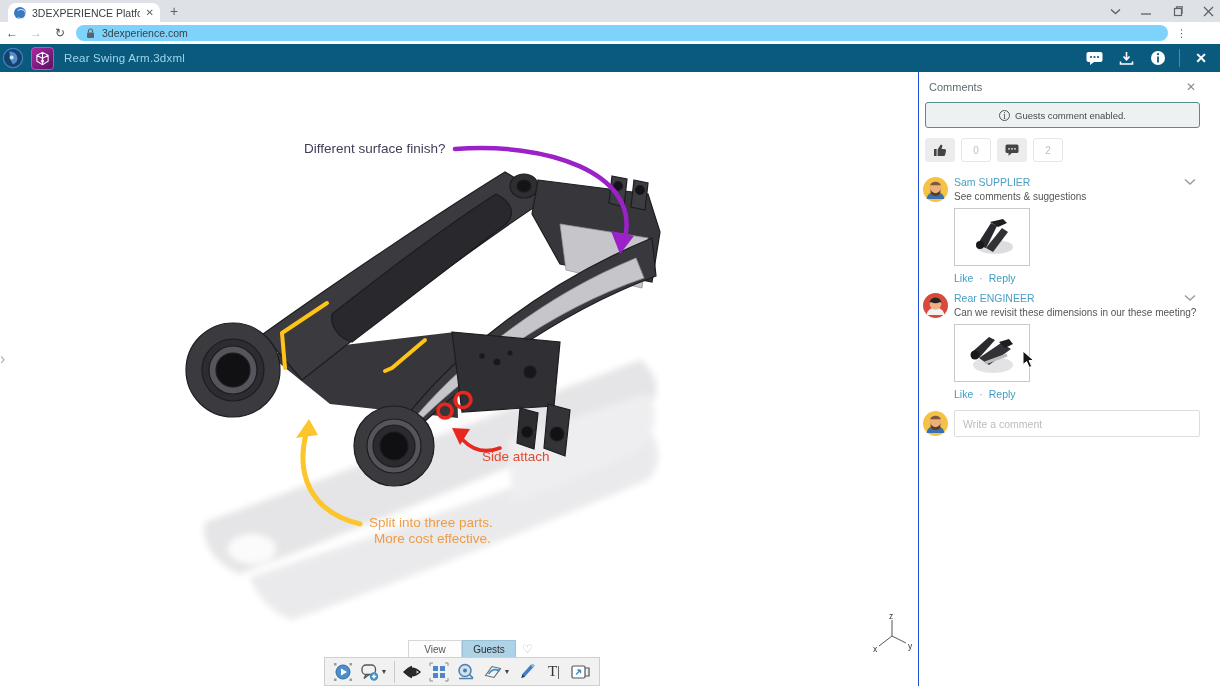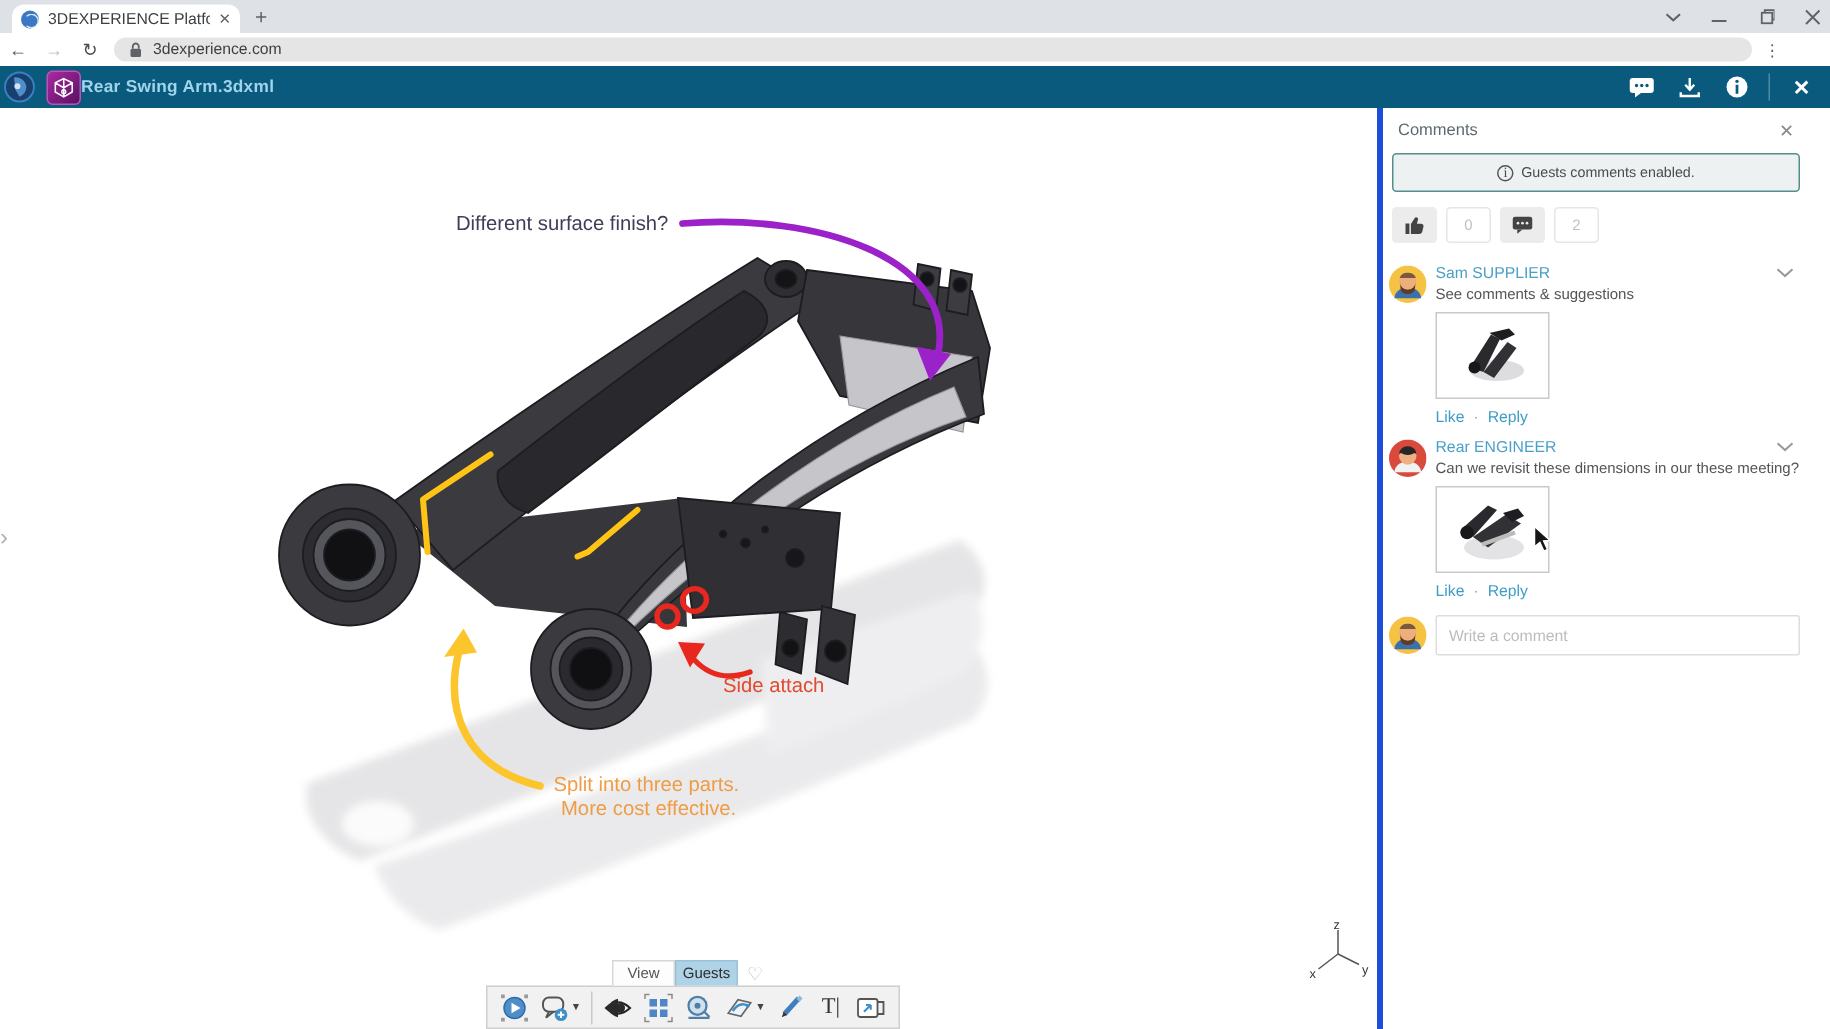--- a/index.html
+++ b/index.html
@@ -15,42 +15,42 @@
   .tab-close { font-size:10px; color:#5f6368; cursor:default; }
   .favicon { width:12px; height:12px; border-radius:50%; background:#3b78c3; position:relative; flex:0 0 12px; }
   .favicon::after{ content:""; position:absolute; left:2px; top:2px; width:8px; height:8px; border-radius:50%;
                    border:1px solid rgba(255,255,255,.8); border-left-color:transparent; }
   .newtab { position:absolute; left:170px; top:3px; font-size:14px; color:#5f6368; }
   .winctl { position:absolute; top:0; height:22px; display:flex; align-items:center; right:6px; gap:20px; color:#5f6368; }
   .winctl svg { display:block; }
   .urlrow { position:absolute; left:0; top:22px; width:1220px; height:22px; background:#fff; display:flex; align-items:center; }
   .navbtn { width:24px; text-align:center; font-size:12px; color:#4b4f54; }
   .navbtn.disabled { color:#b9bcc0; }
-  .omnibox { margin-left:4px; width:1092px; height:16px; background:#e5e5e5; border-radius:9px;
+  .omnibox { margin-left:4px; width:1092px; height:16px; background:#7dd3fc; border-radius:9px;
              display:flex; align-items:center; padding:0 10px; gap:7px; }
   .omnibox .url { font-size:10.5px; color:#3c4043; }
   .kebab { margin-left:8px; font-size:11px; color:#5f6368; letter-spacing:0; }
 
   
   .appbar { position:absolute; left:0; top:44px; width:1220px; height:28px; background:#0a5a7e;
             display:flex; align-items:center; }
   .compass { width:22px; height:22px; margin-left:2px; }
   .apptile { width:23px; height:23px; margin-left:7px; border-radius:4px;
              background:linear-gradient(135deg,#a82aa0,#5c1062); border:1px solid #c44fbb;
              display:flex; align-items:center; justify-content:center; }
-  .doc-title { font-size:11.5px; color:#9fd4ea; letter-spacing:.2px;font-weight:bold; }
+  .doc-title { margin-left:10px; font-size:11.5px; color:#9fd4ea; letter-spacing:.2px; }
   .appbar-right { margin-left:auto; display:flex; align-items:center; gap:10px; padding-right:8px; }
   .abtn { width:22px; height:22px; display:flex; align-items:center; justify-content:center; }
   .ab-divider { width:1px; height:18px; background:#4e8aa6; }
   .ab-close { color:#fff; font-size:14px; font-weight:bold; }
 
   
   .viewer { position:absolute; left:0; top:72px; width:918px; height:614px; background:#fff; overflow:hidden; }
   .panel  { position:absolute; left:918px; top:72px; width:288px; height:614px; background:#fff;
-            border-left:4px solid #1d4ed8; }
+            border-left:1px solid #1d4ed8; }
 
   
   .panel-head { display:flex; align-items:center; padding:8px 10px 4px 10px; }
   .panel-title { font-size:11px; color:#5c6b70; }
   .panel-close { margin-left:auto; color:#8a8a8a; font-size:12px; }
   .banner { margin:4px 6px 0 6px; height:26px; background:#edf1f2; border:1px solid #548f8c; border-radius:3px;
             display:flex; align-items:center; justify-content:center; gap:5px; }
   .banner span { font-size:9.5px; color:#4a4a4a; }
   .info-glyph { width:11px; height:11px; border:1px solid #555; border-radius:50%; font-size:8px; line-height:10px;
                 text-align:center; color:#555; font-family:"Liberation Serif", serif; }
@@ -70,21 +70,21 @@
   .composer { display:flex; padding:10px 6px 0 4px; align-items:flex-start;justify-content:space-between; }
   .composer input { margin-left:6px; flex:1; height:27px; border:1px solid #ddd; border-radius:2px;
                     font-size:10.5px; color:#555; padding:0 8px; outline:none; font-family:"Liberation Sans",sans-serif; }
   .composer input::placeholder { color:#bcbcbc; }
 
   
   .edge-chevron { position:absolute; left:0px; top:278px; color:#b0b0b0; font-size:16px; }
   .axis { position:absolute; left:872px; top:540px; }
   .toolbox { position:absolute; left:324px; bottom:0; }
   .tool-tabs { display:flex; align-items:center; margin-left:84px; height:17px; }
-  .ttab { width:42px; height:17px; font-size:10px; display:flex; align-items:center; justify-content:center; }
+  .ttab { width:54px; height:17px; font-size:10px; display:flex; align-items:center; justify-content:center; }
   .ttab.view { background:#fdfdfd; border:1px solid #d7d7d7; border-bottom:none; color:#555; }
   .ttab.tools { background:#aed2e6; border:1px solid #9cc2d8; border-bottom:none; color:#2d2d2d; }
   .tab-heart { margin-left:6px; color:#b4bcc0; font-size:12px; }
   .tool-icons { display:flex; align-items:center; gap:1px; background:#f1f1f1; border:1px solid #cfcfcf;
                 height:29px; padding:0 5px; }
   .tico { width:26px; height:26px; display:flex; align-items:center; justify-content:center; }
   .tico.wide { width:33px; }
   .ti-divider { width:1px; height:22px; background:#c9c9c9; margin:0 3px; }
   .caret { font-size:7px; color:#444; margin-left:1px; }
   .tglyph { font-family:"Liberation Serif", serif; font-size:15px; color:#333; }
@@ -361,21 +361,21 @@
   </div>
 
   <div class="panel">
     <div class="panel-head">
       <span class="panel-title">Comments</span>
       <span class="panel-close">✕</span>
     </div>
 
     <div class="banner">
       <span class="info-glyph">i</span>
-      <span>Guests comments enabled.</span>
+      <span>Guests comment enabled.</span>
     </div>
 
     <div class="stats">
       <span class="statbtn">
         <svg width="14" height="14">
             <path d="M1,6 h2.6 v7 H1 Z" fill="#444"></path>
             <path d="M4.6,13 h5.6 c1,0 1.8,-.7 2,-1.6 l.8,-3.4 c.2,-1 -.6,-1.9 -1.6,-1.9 H8.6 l.8,-3 c.2,-1 -1.5,-1.9 -2.1,-.9 L4.6,6.4 Z" fill="#444"></path>
           </svg>
       </span>
       <span class="statcount">0</span>

